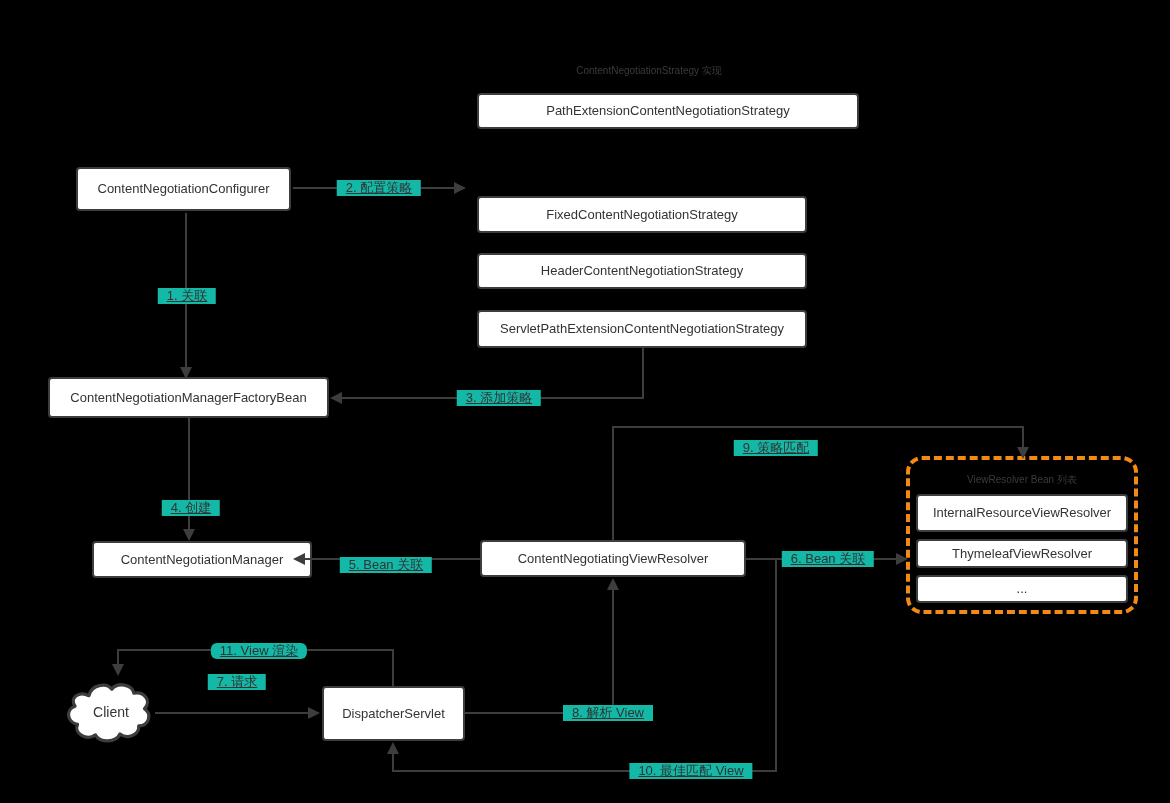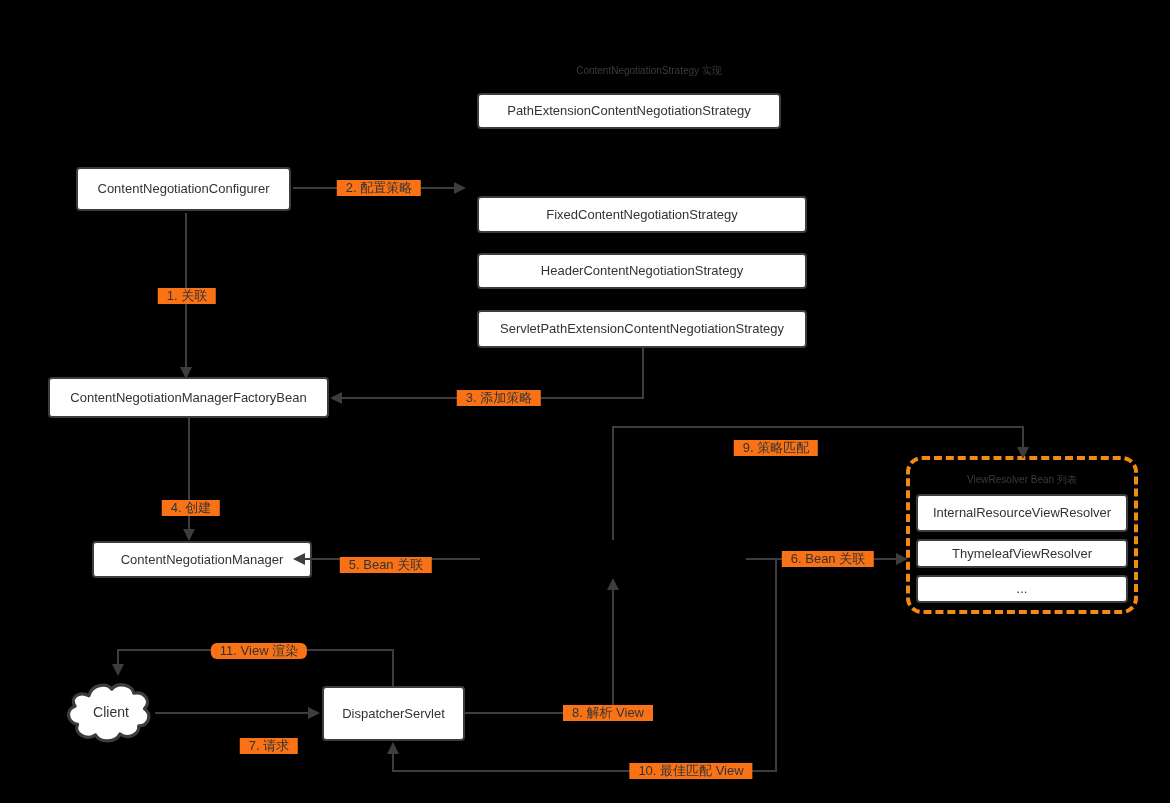--- a/index.html
+++ b/index.html
@@ -6,50 +6,51 @@
   #canvas{position:relative;width:1170px;height:803px;background:#000;overflow:hidden;
           font-family:"Liberation Sans",sans-serif;}
   .node{position:absolute;background:#fff;border:2px solid #3d3d3d;border-radius:4px;
         color:#333;font-size:13px;line-height:16px;display:flex;align-items:center;
         justify-content:center;text-align:center;box-sizing:border-box;
         padding:2px 6px;word-break:break-all;}
   .group-title{position:absolute;color:#3b3b3b;font-size:10px;text-align:center;}
   .hline,.vline{position:absolute;background:#3d3d3d;}
   .hline{height:2px;}
   .vline{width:2px;}
-  .edge-label{position:absolute;transform:translate(-50%,-50%);background:#f97316;color:#333;
-        font-size:13px;line-height:16px;padding:0 9px;white-space:nowrap;}
+  .edge-label{position:absolute;transform:translate(-50%,-50%);background:#14b8a6;color:#333;
+        font-size:13px;line-height:16px;padding:0 9px;white-space:nowrap;text-decoration:underline;}
   .ar{position:absolute;width:0;height:0;}
   .ar-right{border-top:6px solid transparent;border-bottom:6px solid transparent;border-left:12px solid #3d3d3d;}
   .ar-left{border-top:6px solid transparent;border-bottom:6px solid transparent;border-right:12px solid #3d3d3d;}
   .ar-down{border-left:6px solid transparent;border-right:6px solid transparent;border-top:12px solid #3d3d3d;}
   .ar-up{border-left:6px solid transparent;border-right:6px solid transparent;border-bottom:12px solid #3d3d3d;}
   .dashed-box{position:absolute;left:906px;top:456px;width:232px;height:158px;
         border:4px dashed #f28a14;border-radius:16px;box-sizing:border-box;}
   .cloud-wrap{position:absolute;left:62px;top:672px;width:98px;height:80px;}
   .cloud-wrap svg{display:block;}
   .cloud-label{position:absolute;left:0;top:0;width:98px;height:80px;display:flex;
         align-items:center;justify-content:center;color:#333;font-size:14px;}
 </style>
 </head>
 <body>
 
 <div id="canvas">
 
   <div class="group-title" style="left:449px;top:64px;width:400px;">ContentNegotiationStrategy 实现</div>
 
-  <div class="node" style="left:477px;top:93px;width:304px;height:36px;">PathExtensionContentNegotiationStrategy</div>
+  <div class="node" style="left:477px;top:93px;width:382px;height:36px;">PathExtensionContentNegotiationStrategy</div>
   <div class="node" style="left:477px;top:196px;width:330px;height:37px;">FixedContentNegotiationStrategy</div>
   <div class="node" style="left:477px;top:253px;width:330px;height:36px;">HeaderContentNegotiationStrategy</div>
   <div class="node" style="left:477px;top:310px;width:330px;height:38px;">ServletPathExtensionContentNegotiationStrategy</div>
 
   <div class="node" style="left:76px;top:167px;width:215px;height:44px;">ContentNegotiationConfigurer</div>
   <div class="node" style="left:48px;top:377px;width:281px;height:41px;">ContentNegotiationManagerFactoryBean</div>
   <div class="node" style="left:92px;top:541px;width:220px;height:37px;">ContentNegotiationManager</div>
 
+  <div class="node" style="left:480px;top:540px;width:266px;height:37px;">ContentNegotiatingViewResolver</div>
   <div class="node" style="left:322px;top:686px;width:143px;height:55px;padding:2px;">DispatcherServlet</div>
 
   <div class="cloud-wrap">
     <svg width="98" height="80" viewBox="0 0 120 92">
       <path d="M33 26 C36 13 54 9 61 18 C68 9 86 12 88 23 C101 20 110 33 101 42 C111 49 106 63 94 63 C95 74 80 80 71 73 C66 84 46 84 41 74 C30 82 14 72 19 61 C6 59 4 43 16 39 C9 29 20 20 33 26 Z" fill="#ffffff" stroke="#3d3d3d" stroke-width="4" stroke-linejoin="round"></path>
     </svg>
     <div class="cloud-label">Client</div>
   </div>
 
   <div class="dashed-box"></div>
@@ -78,21 +79,21 @@
   <div class="hline" style="left:305px;top:558px;width:175px;"></div>
   <div class="ar ar-left" style="left:293px;top:553px;"></div>
   <div class="edge-label" style="left:386px;top:565px;">5. Bean 关联</div>
 
   <div class="hline" style="left:746px;top:558px;width:150px;"></div>
   <div class="ar ar-right" style="left:896px;top:553px;"></div>
   <div class="edge-label" style="left:828px;top:559px;">6. Bean 关联</div>
 
   <div class="hline" style="left:155px;top:712px;width:153px;"></div>
   <div class="ar ar-right" style="left:308px;top:707px;"></div>
-  <div class="edge-label" style="left:237px;top:746px;margin-left:32px;">7. 请求</div>
+  <div class="edge-label" style="left:237px;top:682px;">7. 请求</div>
 
   <div class="hline" style="left:465px;top:712px;width:149px;"></div>
   <div class="vline" style="left:612px;top:588px;height:126px;"></div>
   <div class="ar ar-up" style="left:607px;top:578px;"></div>
   <div class="edge-label" style="left:608px;top:713px;text-align:right;">8. 解析 View</div>
 
   <div class="vline" style="left:612px;top:427px;height:113px;"></div>
   <div class="hline" style="left:612px;top:426px;width:412px;"></div>
   <div class="vline" style="left:1022px;top:426px;height:22px;"></div>
   <div class="ar ar-down" style="left:1017px;top:447px;"></div>

